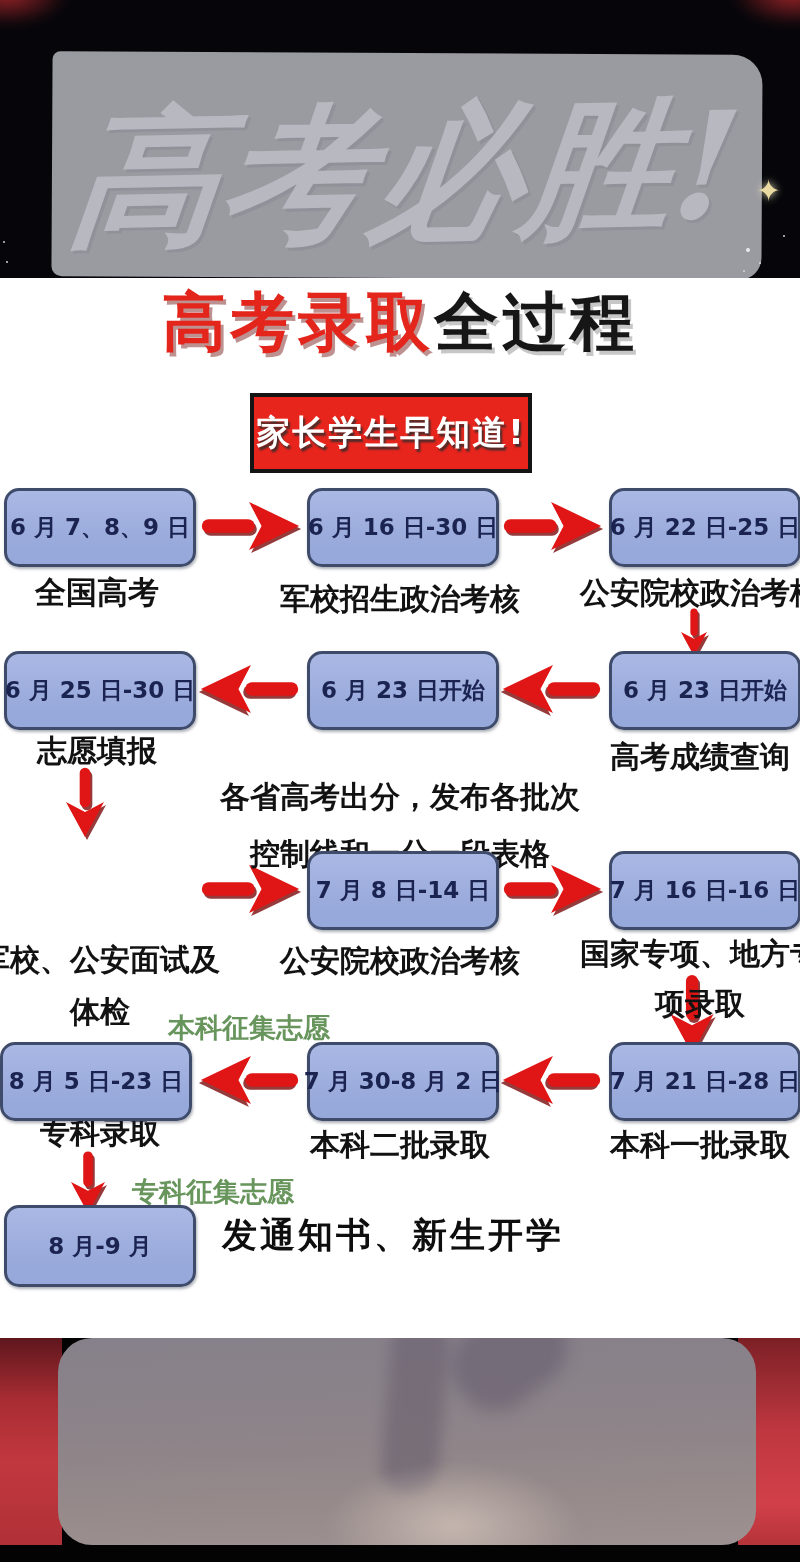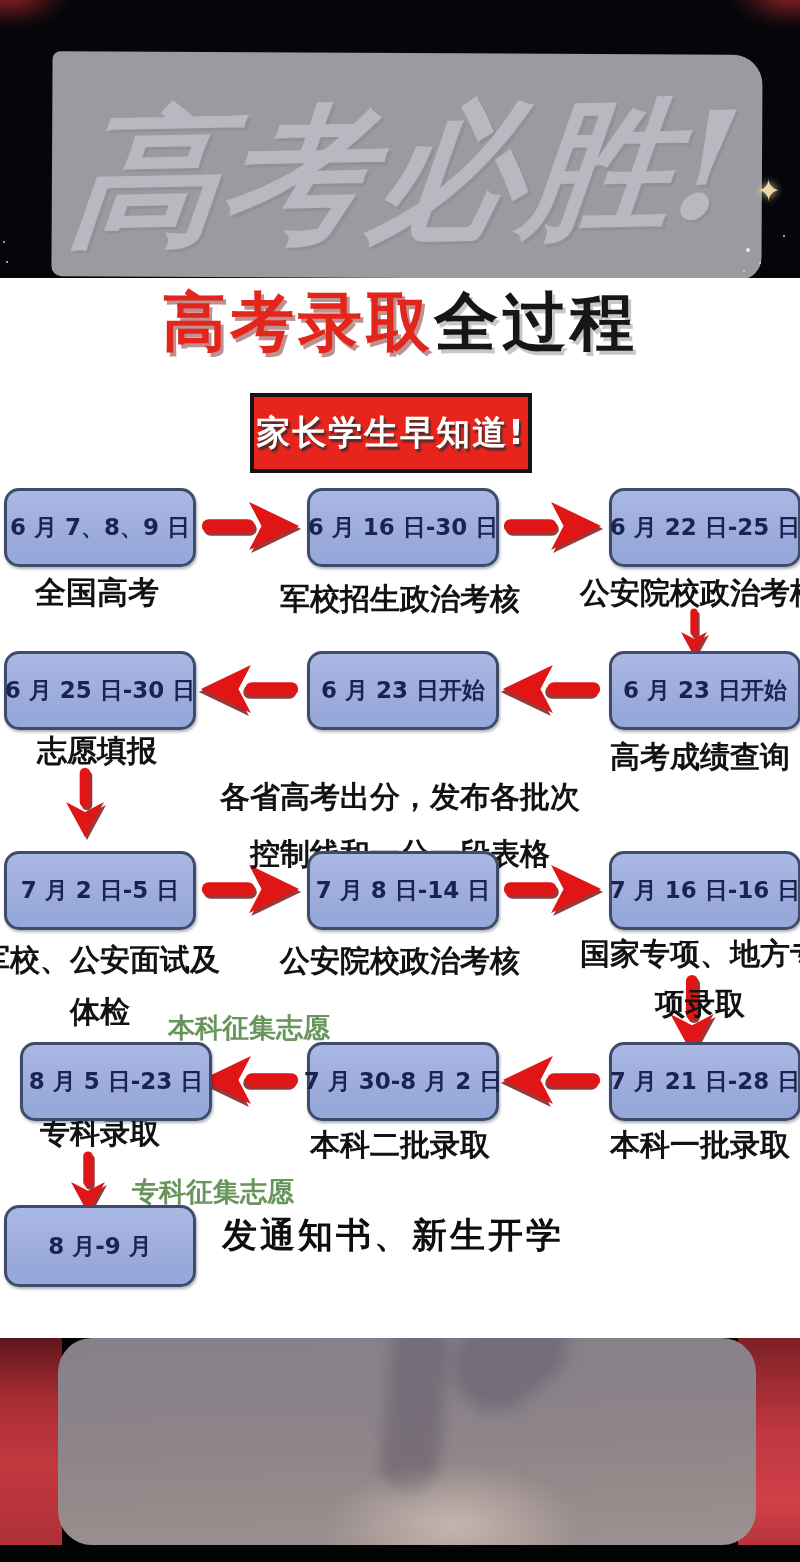--- a/index.html
+++ b/index.html
@@ -154,21 +154,20 @@
 
   <div class="flabel" style="left:-63px;top:732px;width:320px;">志愿填报</div>
   <div class="flabel" style="left:200px;top:768px;width:400px;line-height:57px;">各省高考出分，发布各批次
 控制线和一分一段表格</div>
   <div class="flabel" style="left:540px;top:738px;width:320px;">高考成绩查询</div>
 
   <svg class="arrow" style="left:60px;top:764px;width:50px;height:76px;" viewBox="0 0 60 100">
       <use href="#ar-v"></use>
     </svg>
 
-  <div class="fbox" style="left:4px;top:851px;">7 月 2 日-5 日</div>
   <svg class="arrow" style="left:197px;top:860px;width:106px;height:58px;" viewBox="0 0 110 60">
       <use href="#ar-h"></use>
     </svg>
   <div class="fbox" style="left:307px;top:851px;">7 月 8 日-14 日</div>
   <svg class="arrow" style="left:499px;top:860px;width:106px;height:58px;" viewBox="0 0 110 60">
       <use href="#ar-h"></use>
     </svg>
   <div class="fbox" style="left:609px;top:851px;">7 月 16 日-16 日</div>
 
   <div class="flabel" style="left:-60px;top:934px;width:320px;line-height:52px;">军校、公安面试及
@@ -183,21 +182,21 @@
   <div class="gnote" style="left:168px;top:1000px;">本科征集志愿</div>
 
   <div class="fbox" style="left:609px;top:1042px;">7 月 21 日-28 日</div>
   <svg class="arrow flip" style="left:499px;top:1051px;width:106px;height:58px;" viewBox="0 0 110 60">
       <use href="#ar-h"></use>
     </svg>
   <div class="fbox" style="left:307px;top:1042px;">7 月 30-8 月 2 日</div>
   <svg class="arrow flip" style="left:197px;top:1051px;width:106px;height:58px;" viewBox="0 0 110 60">
       <use href="#ar-h"></use>
     </svg>
-  <div class="fbox" style="left:20px;top:1042px;">8 月 5 日-23 日</div>
+  <div class="fbox" style="left:0;top:1042px;">8 月 5 日-23 日</div>
 
   <div class="flabel" style="left:-60px;top:1114px;width:320px;">专科录取</div>
   <div class="flabel" style="left:240px;top:1126px;width:320px;">本科二批录取</div>
   <div class="flabel" style="left:540px;top:1126px;width:320px;">本科一批录取</div>
 
   <svg class="arrow" style="left:64px;top:1148px;width:48px;height:68px;" viewBox="0 0 60 100">
       <use href="#ar-v"></use>
     </svg>
   <div class="gnote" style="left:132px;top:1164px;">专科征集志愿</div>
 

